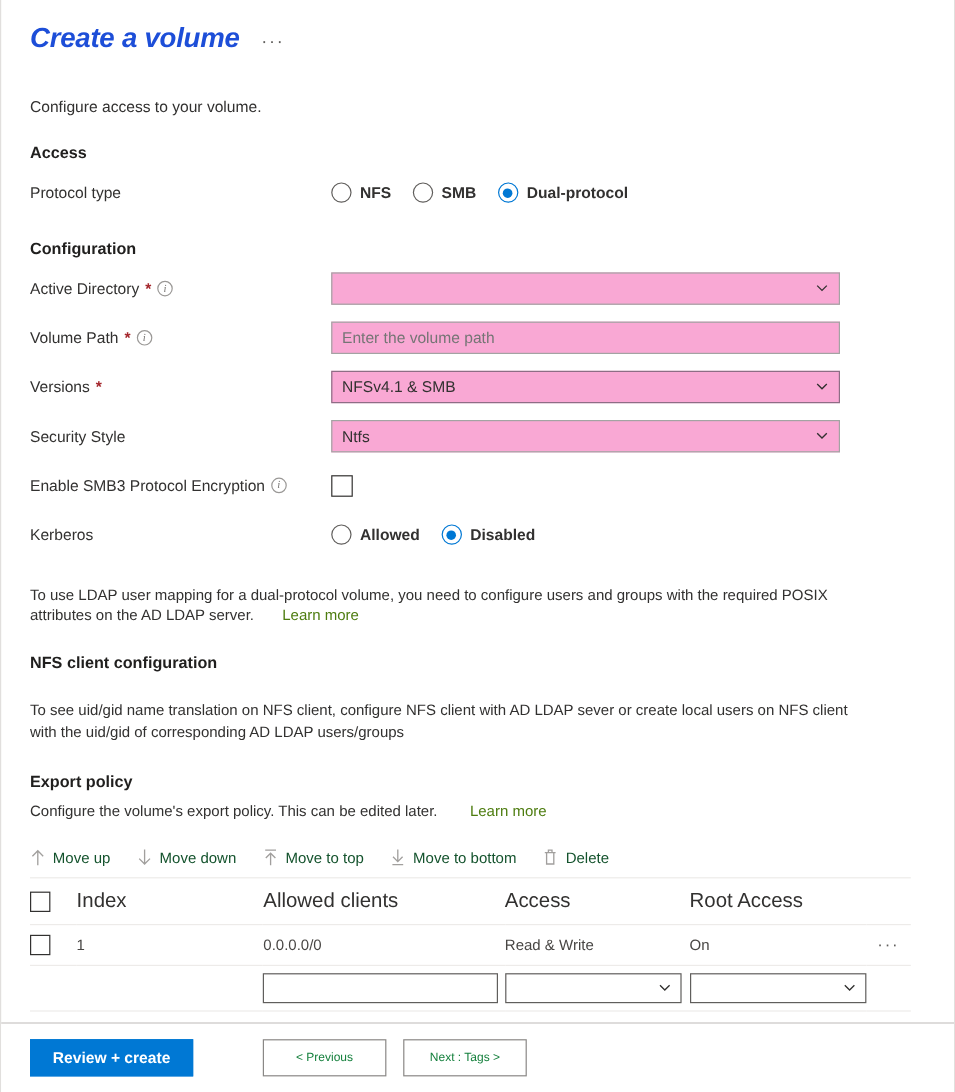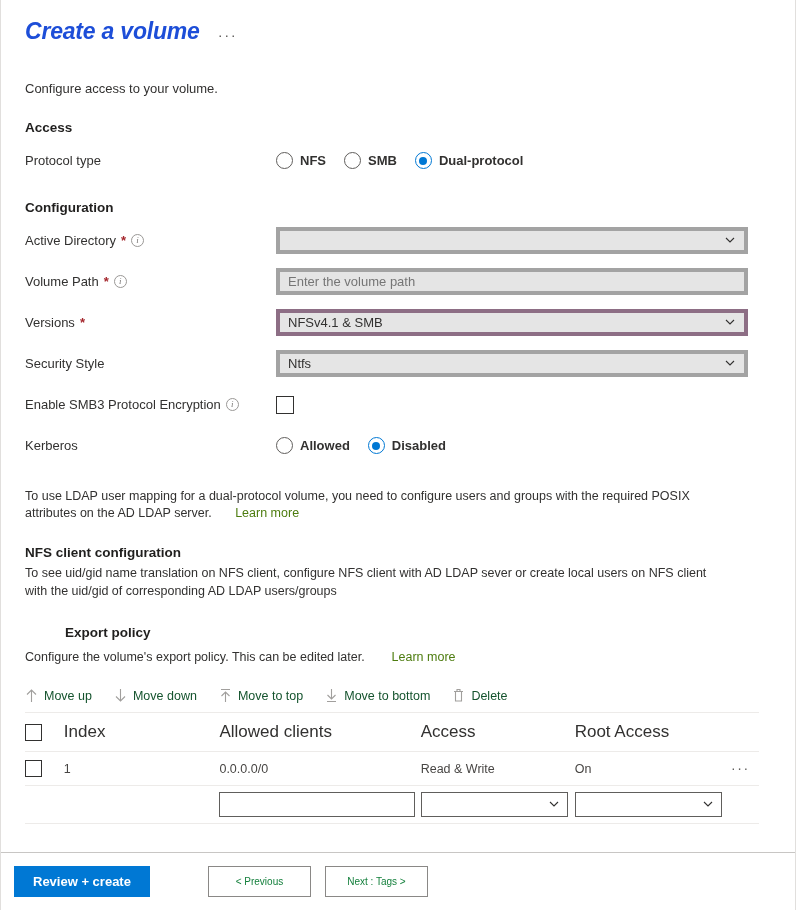--- a/index.html
+++ b/index.html
@@ -101,24 +101,24 @@
     font-family: "Liberation Serif", serif;
     color: #7a7876;
     line-height: 1;
     cursor: pointer;
     flex: 0 0 auto;
   }
   .fcontrol { flex: 1 1 auto; }
 
   
   .txtbox, .ddown {
-    width: 472px;
+    width: 424px;
     height: 27px;
-    border: 4px solid #a3a3a3;
-    background: #e5e5e5;
+    border: 1px solid #a3a3a3;
+    background: #f9a8d4;
     font-family: "Liberation Sans", sans-serif;
     font-size: 13px;
     color: #323130;
     padding: 0 8px;
     display: flex;
     align-items: center;
     position: relative;
   }
   .ddown .chev {
     position: absolute;
@@ -241,21 +241,21 @@
     position: absolute; right: 8px; top: 50%;
     transform: translateY(-60%);
     width: 10px; height: 10px;
   }
   .edit-row td { border-bottom: 1px solid #edebe9; padding: 6px 0; }
 
   
   .footer {
     flex: 0 0 auto;
     border-top: 1px solid #c8c6c4;
-    padding: 13px 13px;
+    padding: 13px 24px;
     display: flex;
     align-items: center;
     gap: 14px;
     background: #ffffff;
   }
   .btn-primary {
     background: #0078d4;
     color: #ffffff;
     border: 1px solid #0078d4;
     font-size: 13px;
@@ -401,23 +401,23 @@
         </div>
       </div>
     </div>
 
     <div class="para" style="margin-top:27px;">
       <span>To use LDAP user mapping for a dual-protocol volume, you need to configure users and groups with the required POSIX attributes on the AD LDAP server.</span>
       <a class="lnk">Learn more</a>
     </div>
 
     <div class="section-title" style="margin-top:22px;">NFS client configuration</div>
-    <div class="para" style="margin-top:5px;">To see uid/gid name translation on NFS client, configure NFS client with AD LDAP sever or create local users on NFS client with the uid/gid of corresponding AD LDAP users/groups</div>
-
-    <div class="section-title" style="margin-top:24px;margin-left:40px;">Export policy</div>
+    <div class="para" style="margin-top:24px;">To see uid/gid name translation on NFS client, configure NFS client with AD LDAP sever or create local users on NFS client with the uid/gid of corresponding AD LDAP users/groups</div>
+
+    <div class="section-title" style="margin-top:24px;">Export policy</div>
     <div class="para" style="margin-top:9px;">
       <span>Configure the volume's export policy. This can be edited later.</span>
       &nbsp;<a class="lnk">Learn more</a>
     </div>
 
     <div class="toolbar">
       <div class="tbtn">
         <svg width="13" height="15" viewBox="0 0 13 15">
           <path d="M6.5 14 L6.5 2 M2 6.5 L6.5 2 L11 6.5" stroke-width="1.1"></path>
         </svg>

